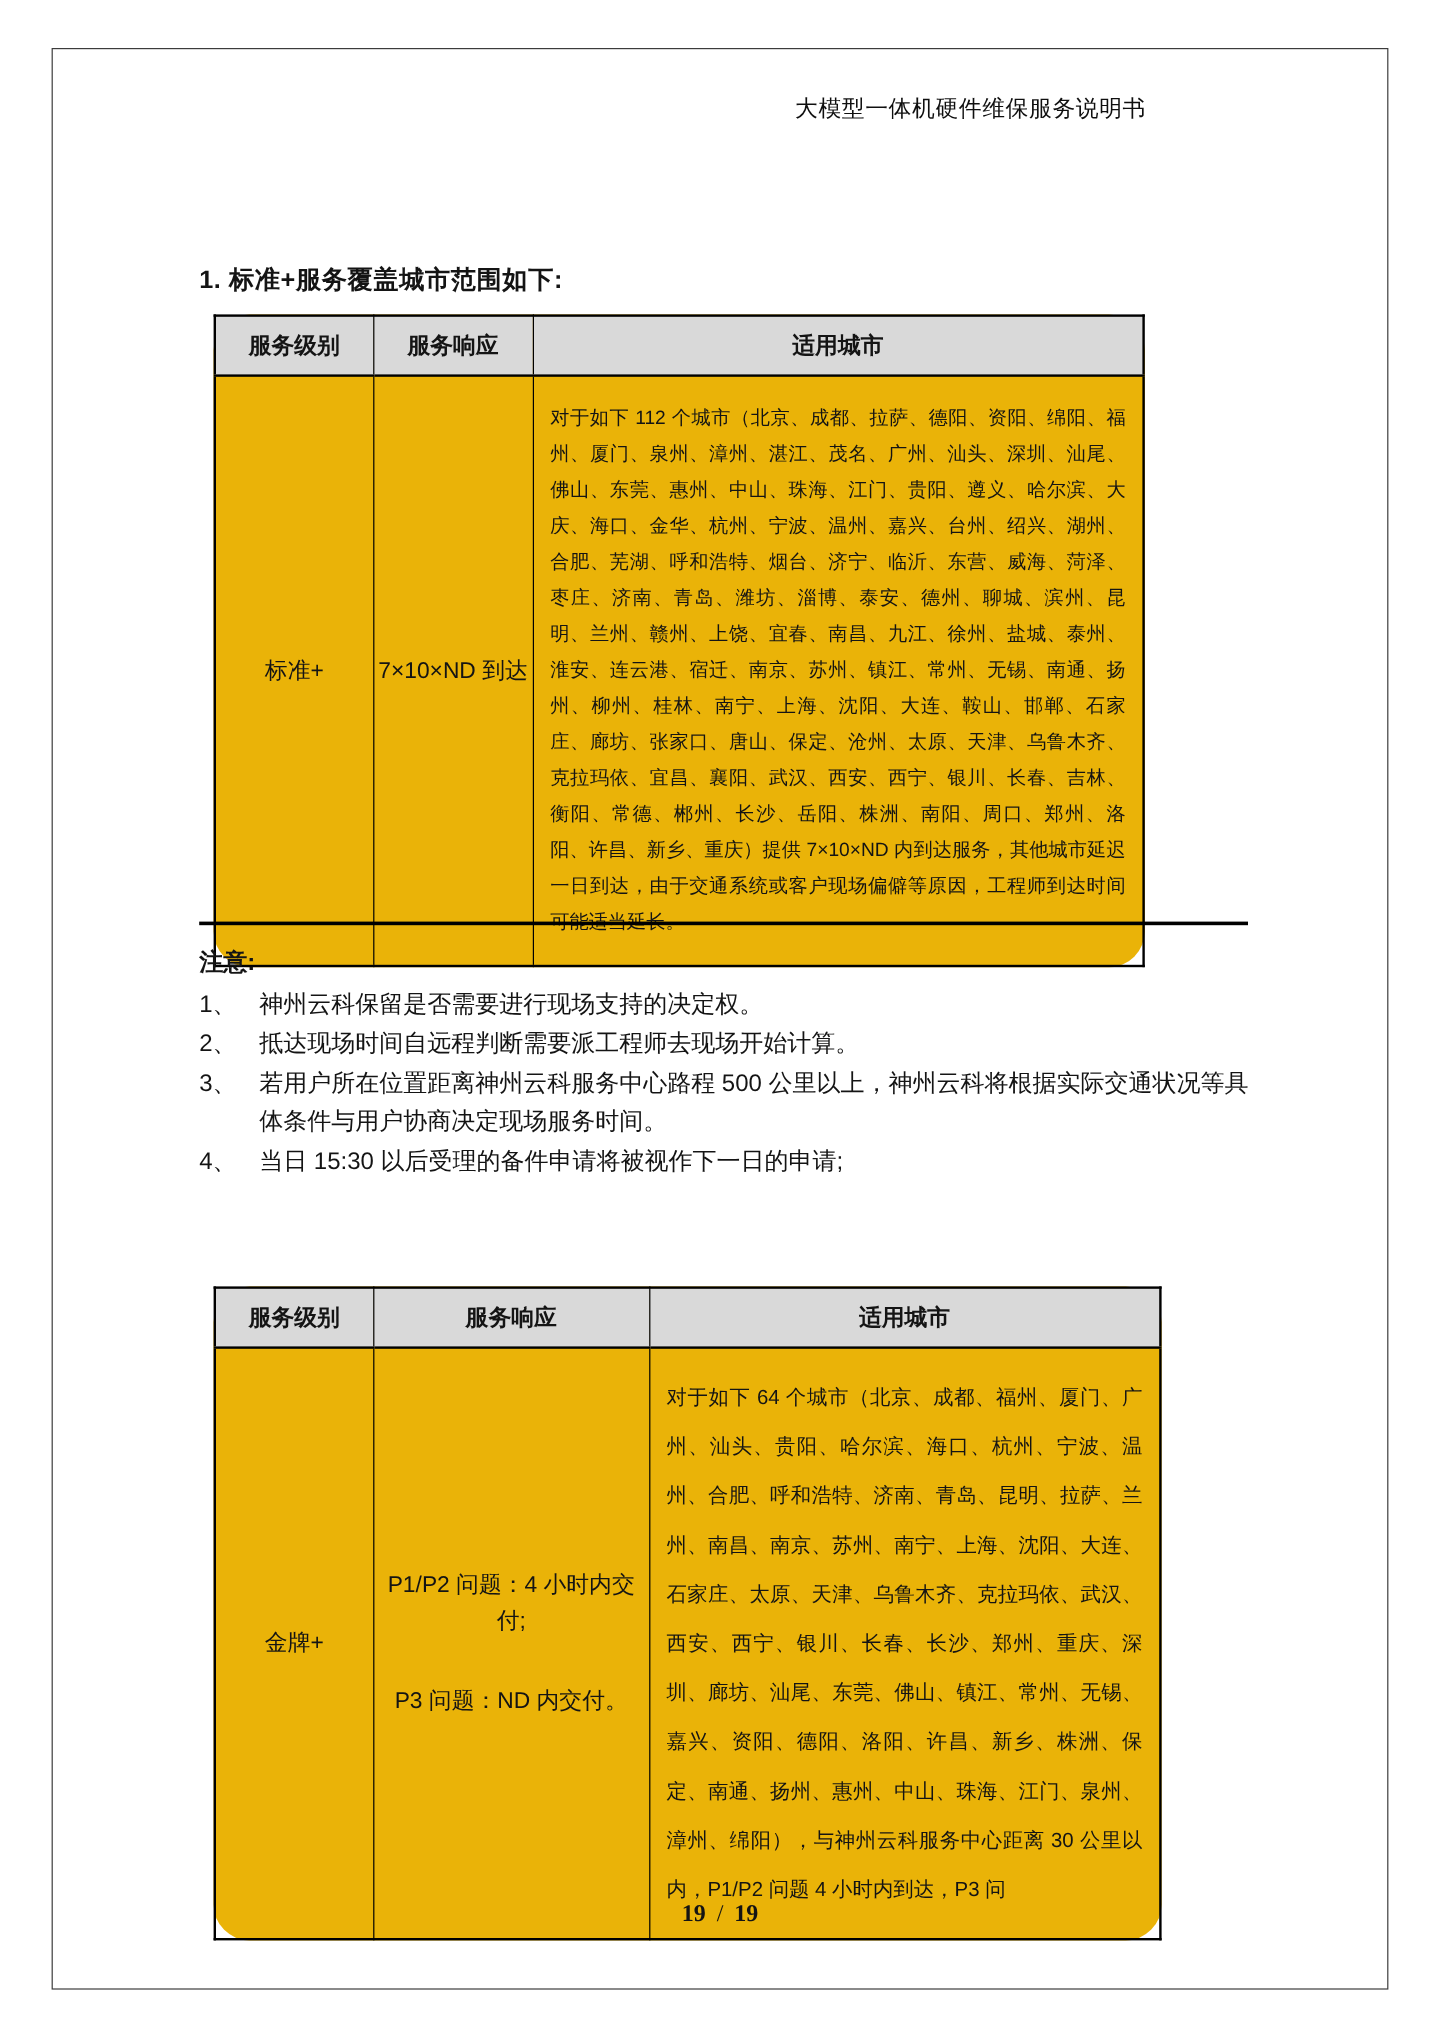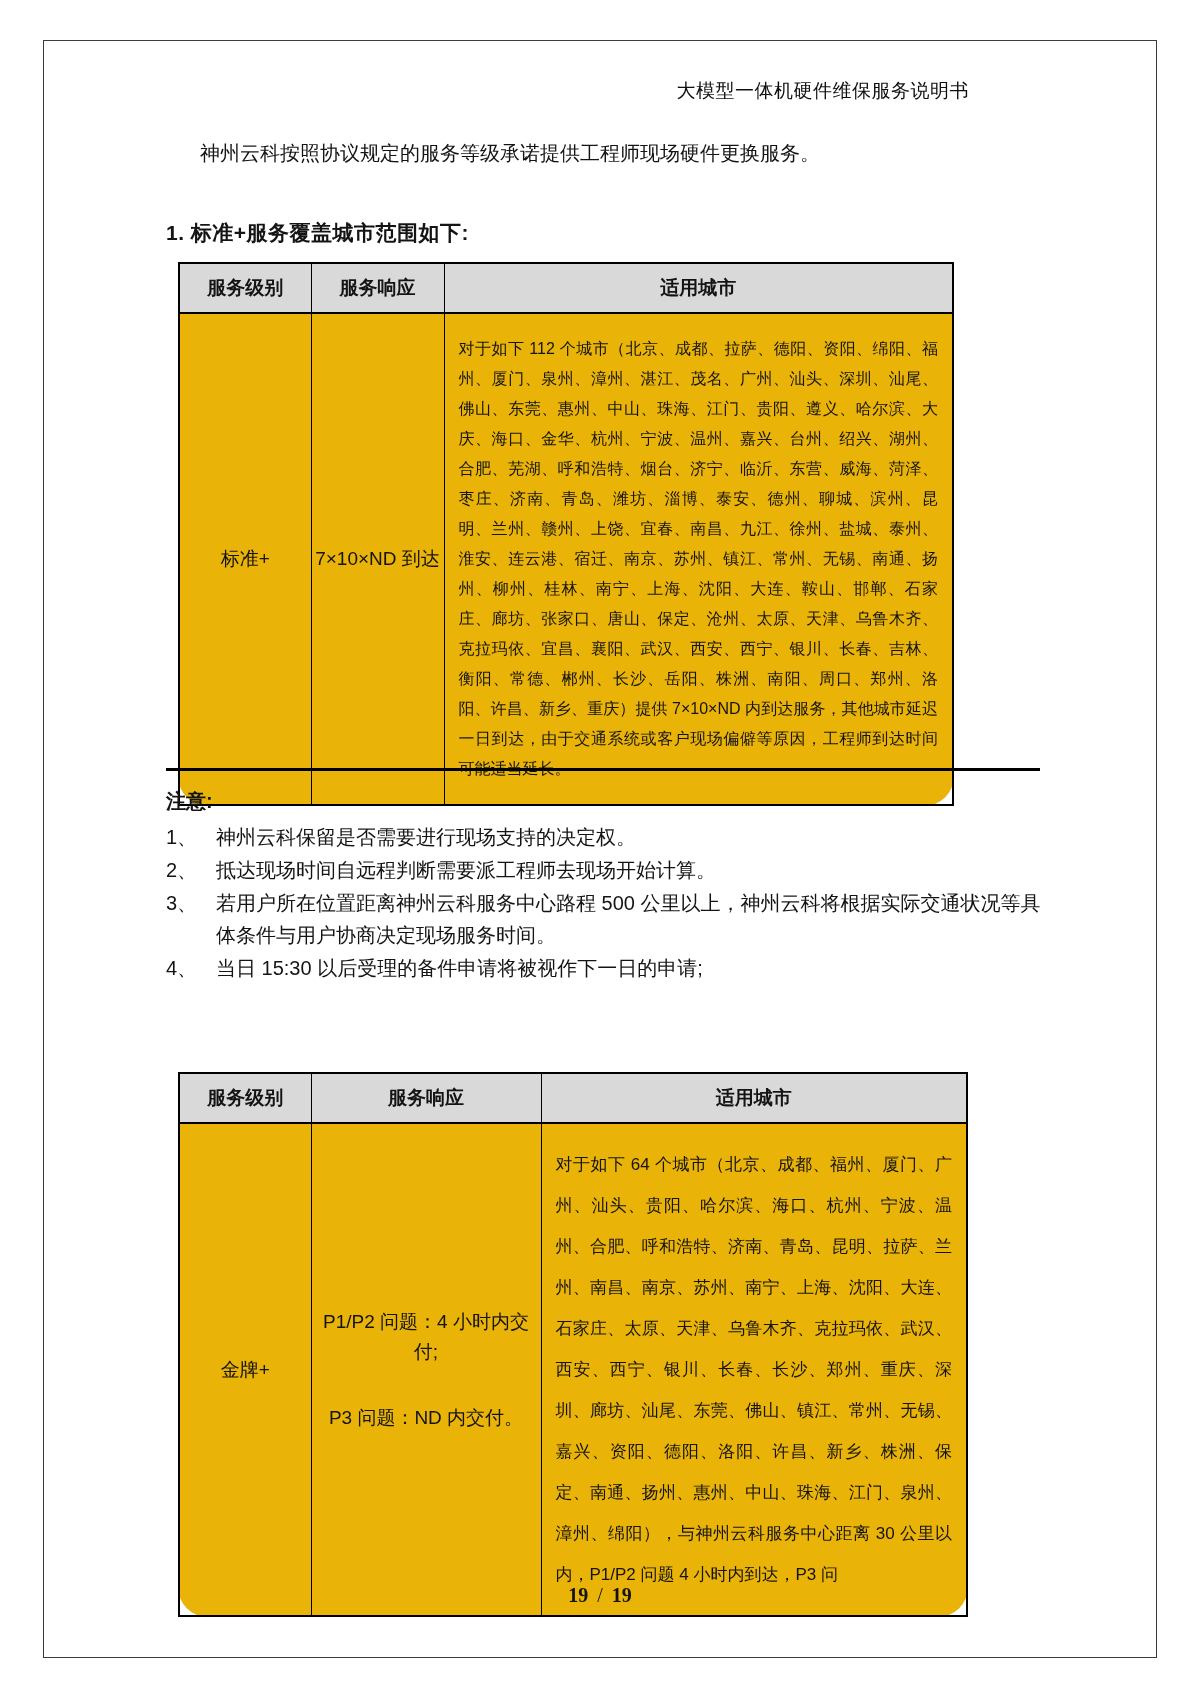--- a/index.html
+++ b/index.html
@@ -14,21 +14,21 @@
   }
   .page-frame {
     position:absolute;
     top:40px; left:43px; right:43px; bottom:40px;
     border:1px solid #3c3c3c;
     pointer-events:none;
   }
   .abs { position:absolute; }
 
   .doc-header {
-    top:78px; right:231px;
+    top:78px; right:245px;
     font-family:"Liberation Serif", serif;
     font-size:19px; letter-spacing:0.5px;
     color:#0f0f0f;
     margin-left:16px;
   }
 
   .intro {
     top:138px; left:166px; width:880px;
     font-size:20px; line-height:30px;
     text-indent:34px;
@@ -106,21 +106,20 @@
   .doc-footer .sep { font-weight:400; margin:0 9px; }
 </style>
 </head>
 <body>
 
 <div class="page">
   <div class="page-frame"></div>
 
   <div class="abs doc-header">大模型一体机硬件维保服务说明书</div>
 
-  <div class="abs intro">神州云科按照协议规定的服务等级承诺提供工程师现场硬件更换服务。</div>
 
   <div class="abs sec-heading h1">1. 标准+服务覆盖城市范围如下:</div>
 
   <table class="abs svc t1">
     <colgroup>
         <col style="width:132px">
         <col style="width:133px">
         <col>
       </colgroup>
     <thead>

